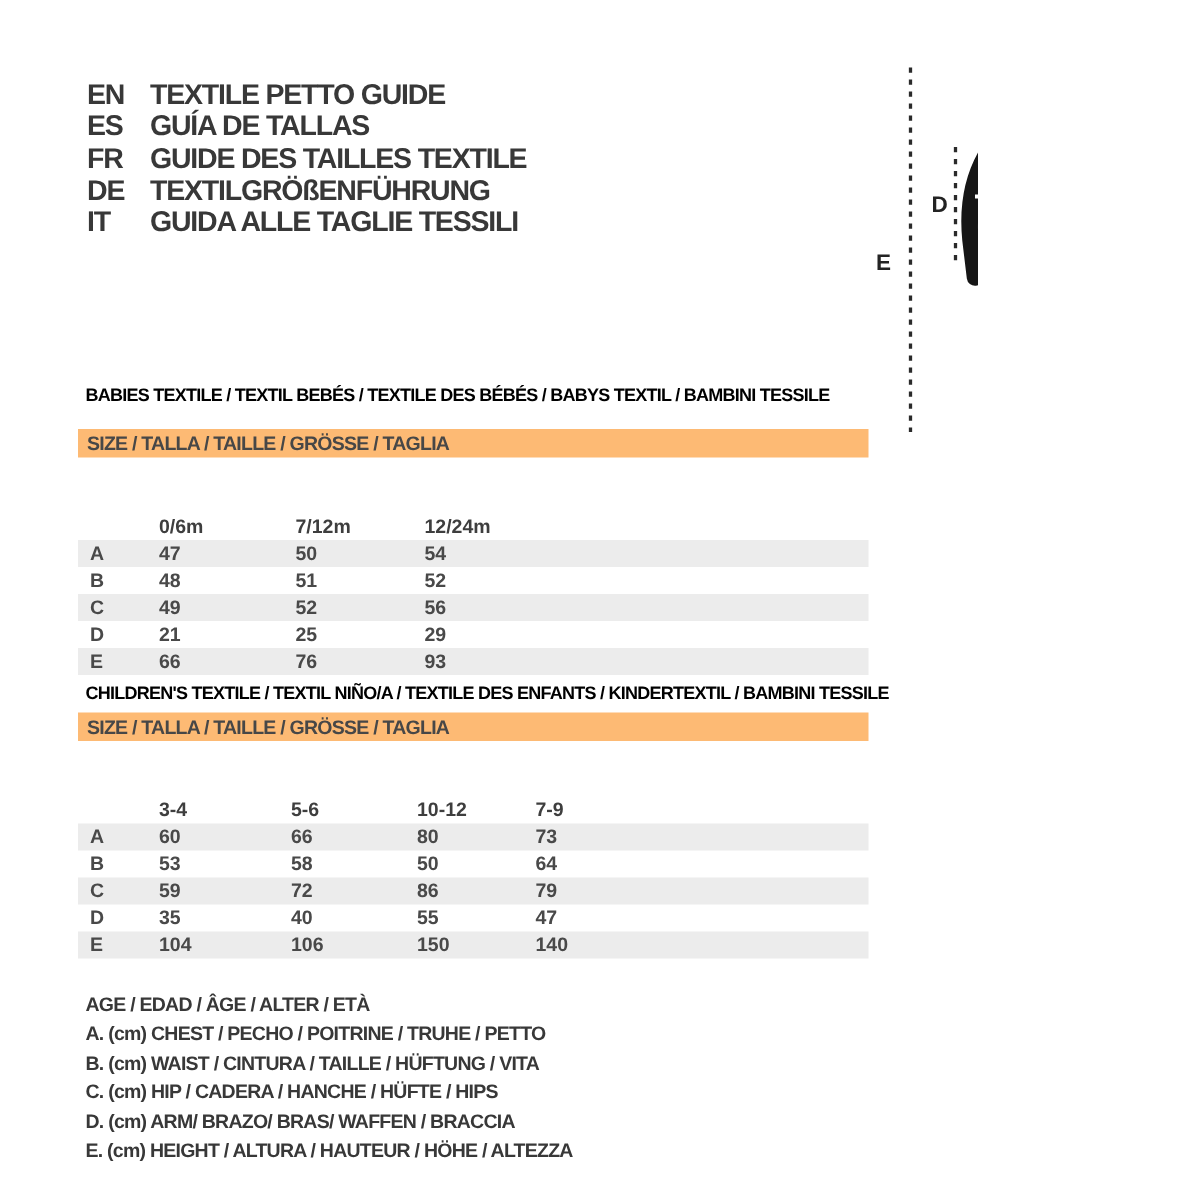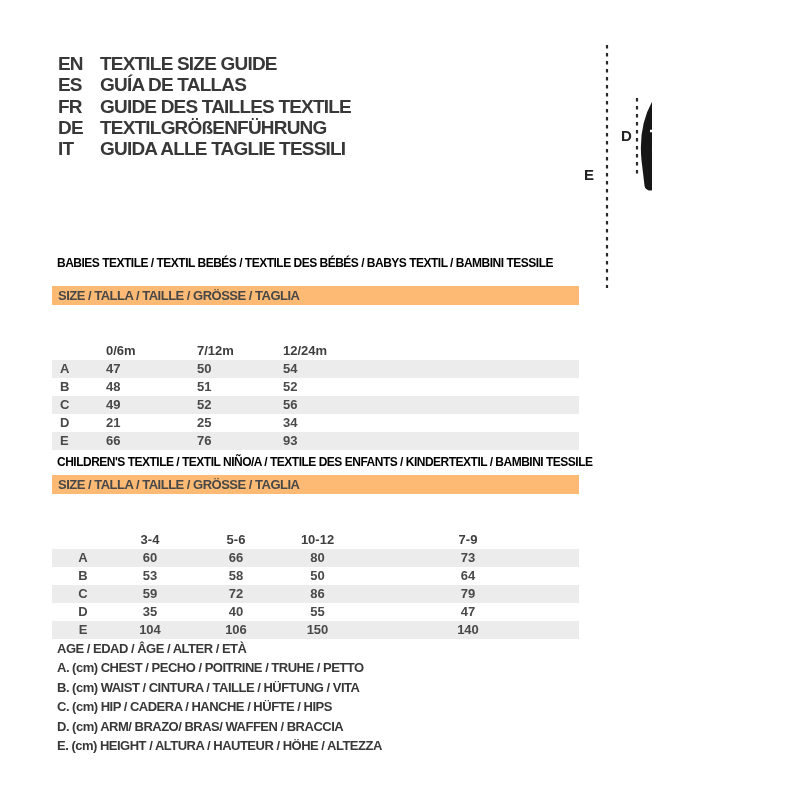--- a/index.html
+++ b/index.html
@@ -11,46 +11,46 @@
   .lang-code{width:42px;flex:0 0 42px;}
   
   .sec-title{position:absolute;left:57px;font-size:12px;font-weight:bold;letter-spacing:-0.5px;
              color:#000000;white-space:nowrap;}
   
   .size-table{position:absolute;left:52px;width:527px;}
   .size-bar{height:19px;line-height:19px;background:#fdba74;color:#474747;font-size:13px;
             font-weight:bold;letter-spacing:-0.5px;padding-left:6px;box-sizing:border-box;}
   .t-row{display:grid;height:18px;line-height:18px;font-size:13px;font-weight:bold;color:#494949;}
   .t-row.babies{grid-template-columns:54px 91px 86px 1fr;}
-  .t-row.children{grid-template-columns:54px 88px 84px 79px 1fr;text-align:center;}
+  .t-row.children{grid-template-columns:54px 88px 84px 79px 1fr;}
   .t-row.head-row{height:19px;line-height:19px;color:#3e3e3e;margin-top:36px;}
   .t-row.alt{background:#ececec;}
   .t-row .lbl{padding-left:8px;}
   
-  .legend{position:absolute;left:57px;top:639px;font-size:13px;font-weight:bold;
+  .legend{position:absolute;left:57px;top:660px;font-size:13px;font-weight:bold;
           letter-spacing:-0.5px;line-height:19.4px;color:#383838;white-space:nowrap;}
   
   .figure-wrap{position:absolute;left:555px;top:18px;width:245px;height:290px;}
   .sil{fill:#161616;stroke:none;}
   .arm{stroke:#161616;stroke-width:11;stroke-linecap:round;fill:none;}
   .leg{stroke:#161616;stroke-width:17;stroke-linecap:round;fill:none;}
   .dash-v{stroke:#2a2a2a;stroke-width:2.2;stroke-dasharray:3.5 4.5;fill:none;}
   .dash-b{stroke:#2a2a2a;stroke-width:2.6;stroke-dasharray:4 3.6;fill:none;}
   .dash-w{stroke:#ffffff;stroke-width:2.6;stroke-dasharray:4 3.6;fill:none;}
   .mletter{font-family:"Liberation Sans",sans-serif;font-size:15px;font-weight:bold;fill:#232323;}
 </style>
 </head>
 <body>
 
 <div id="page">
 
   <div class="lang-block">
     <div class="lang-row">
       <span class="lang-code">EN</span>
-      <span class="lang-label">TEXTILE SIZE GUIDE</span>
+      <span class="lang-label">TEXTILE PETTO GUIDE</span>
     </div>
     <div class="lang-row">
       <span class="lang-code">ES</span>
       <span class="lang-label">GUÍA DE TALLAS</span>
     </div>
     <div class="lang-row">
       <span class="lang-code">FR</span>
       <span class="lang-label">GUIDE DES TAILLES TEXTILE</span>
     </div>
     <div class="lang-row">
@@ -119,21 +119,21 @@
     <div class="t-row babies alt">
       <span class="lbl">C</span>
       <span>49</span>
       <span>52</span>
       <span>56</span>
     </div>
     <div class="t-row babies">
       <span class="lbl">D</span>
       <span>21</span>
       <span>25</span>
-      <span>34</span>
+      <span>29</span>
     </div>
     <div class="t-row babies alt">
       <span class="lbl">E</span>
       <span>66</span>
       <span>76</span>
       <span>93</span>
     </div>
   </div>
 
   <div class="sec-title" style="top:455px;">CHILDREN'S TEXTILE / TEXTIL NIÑO/A / TEXTILE DES ENFANTS / KINDERTEXTIL / BAMBINI TESSILE</div>

